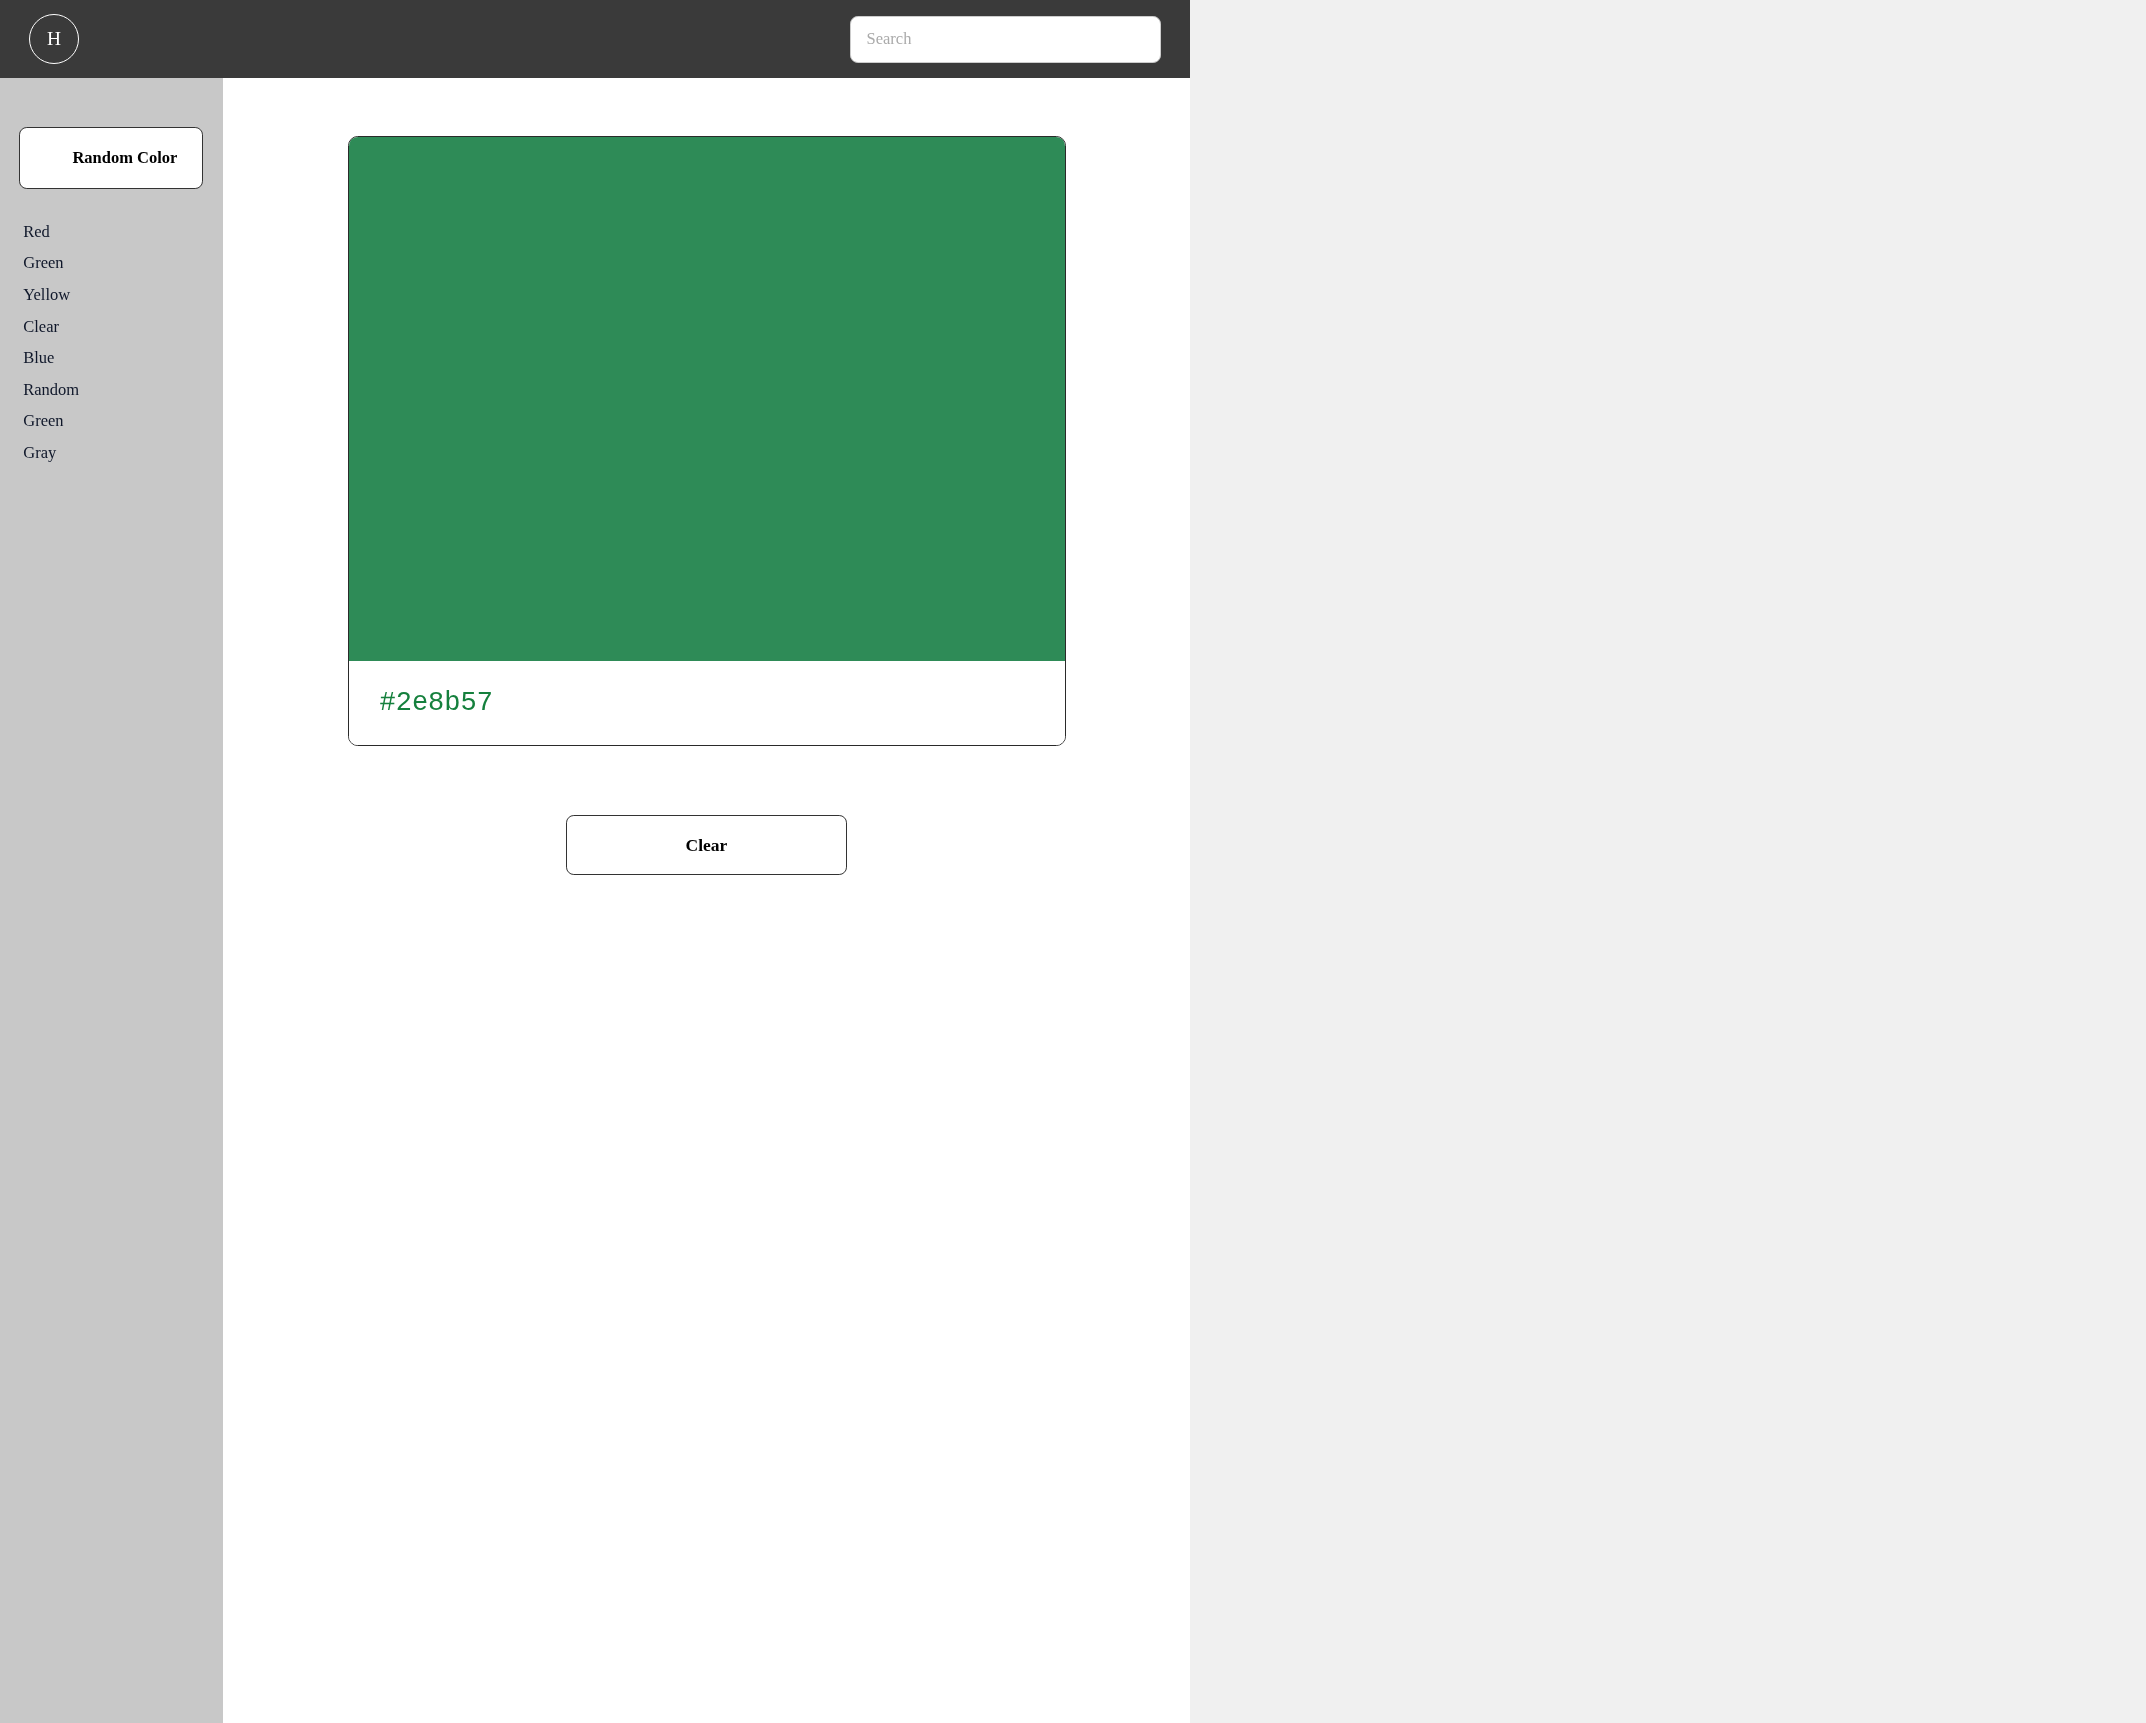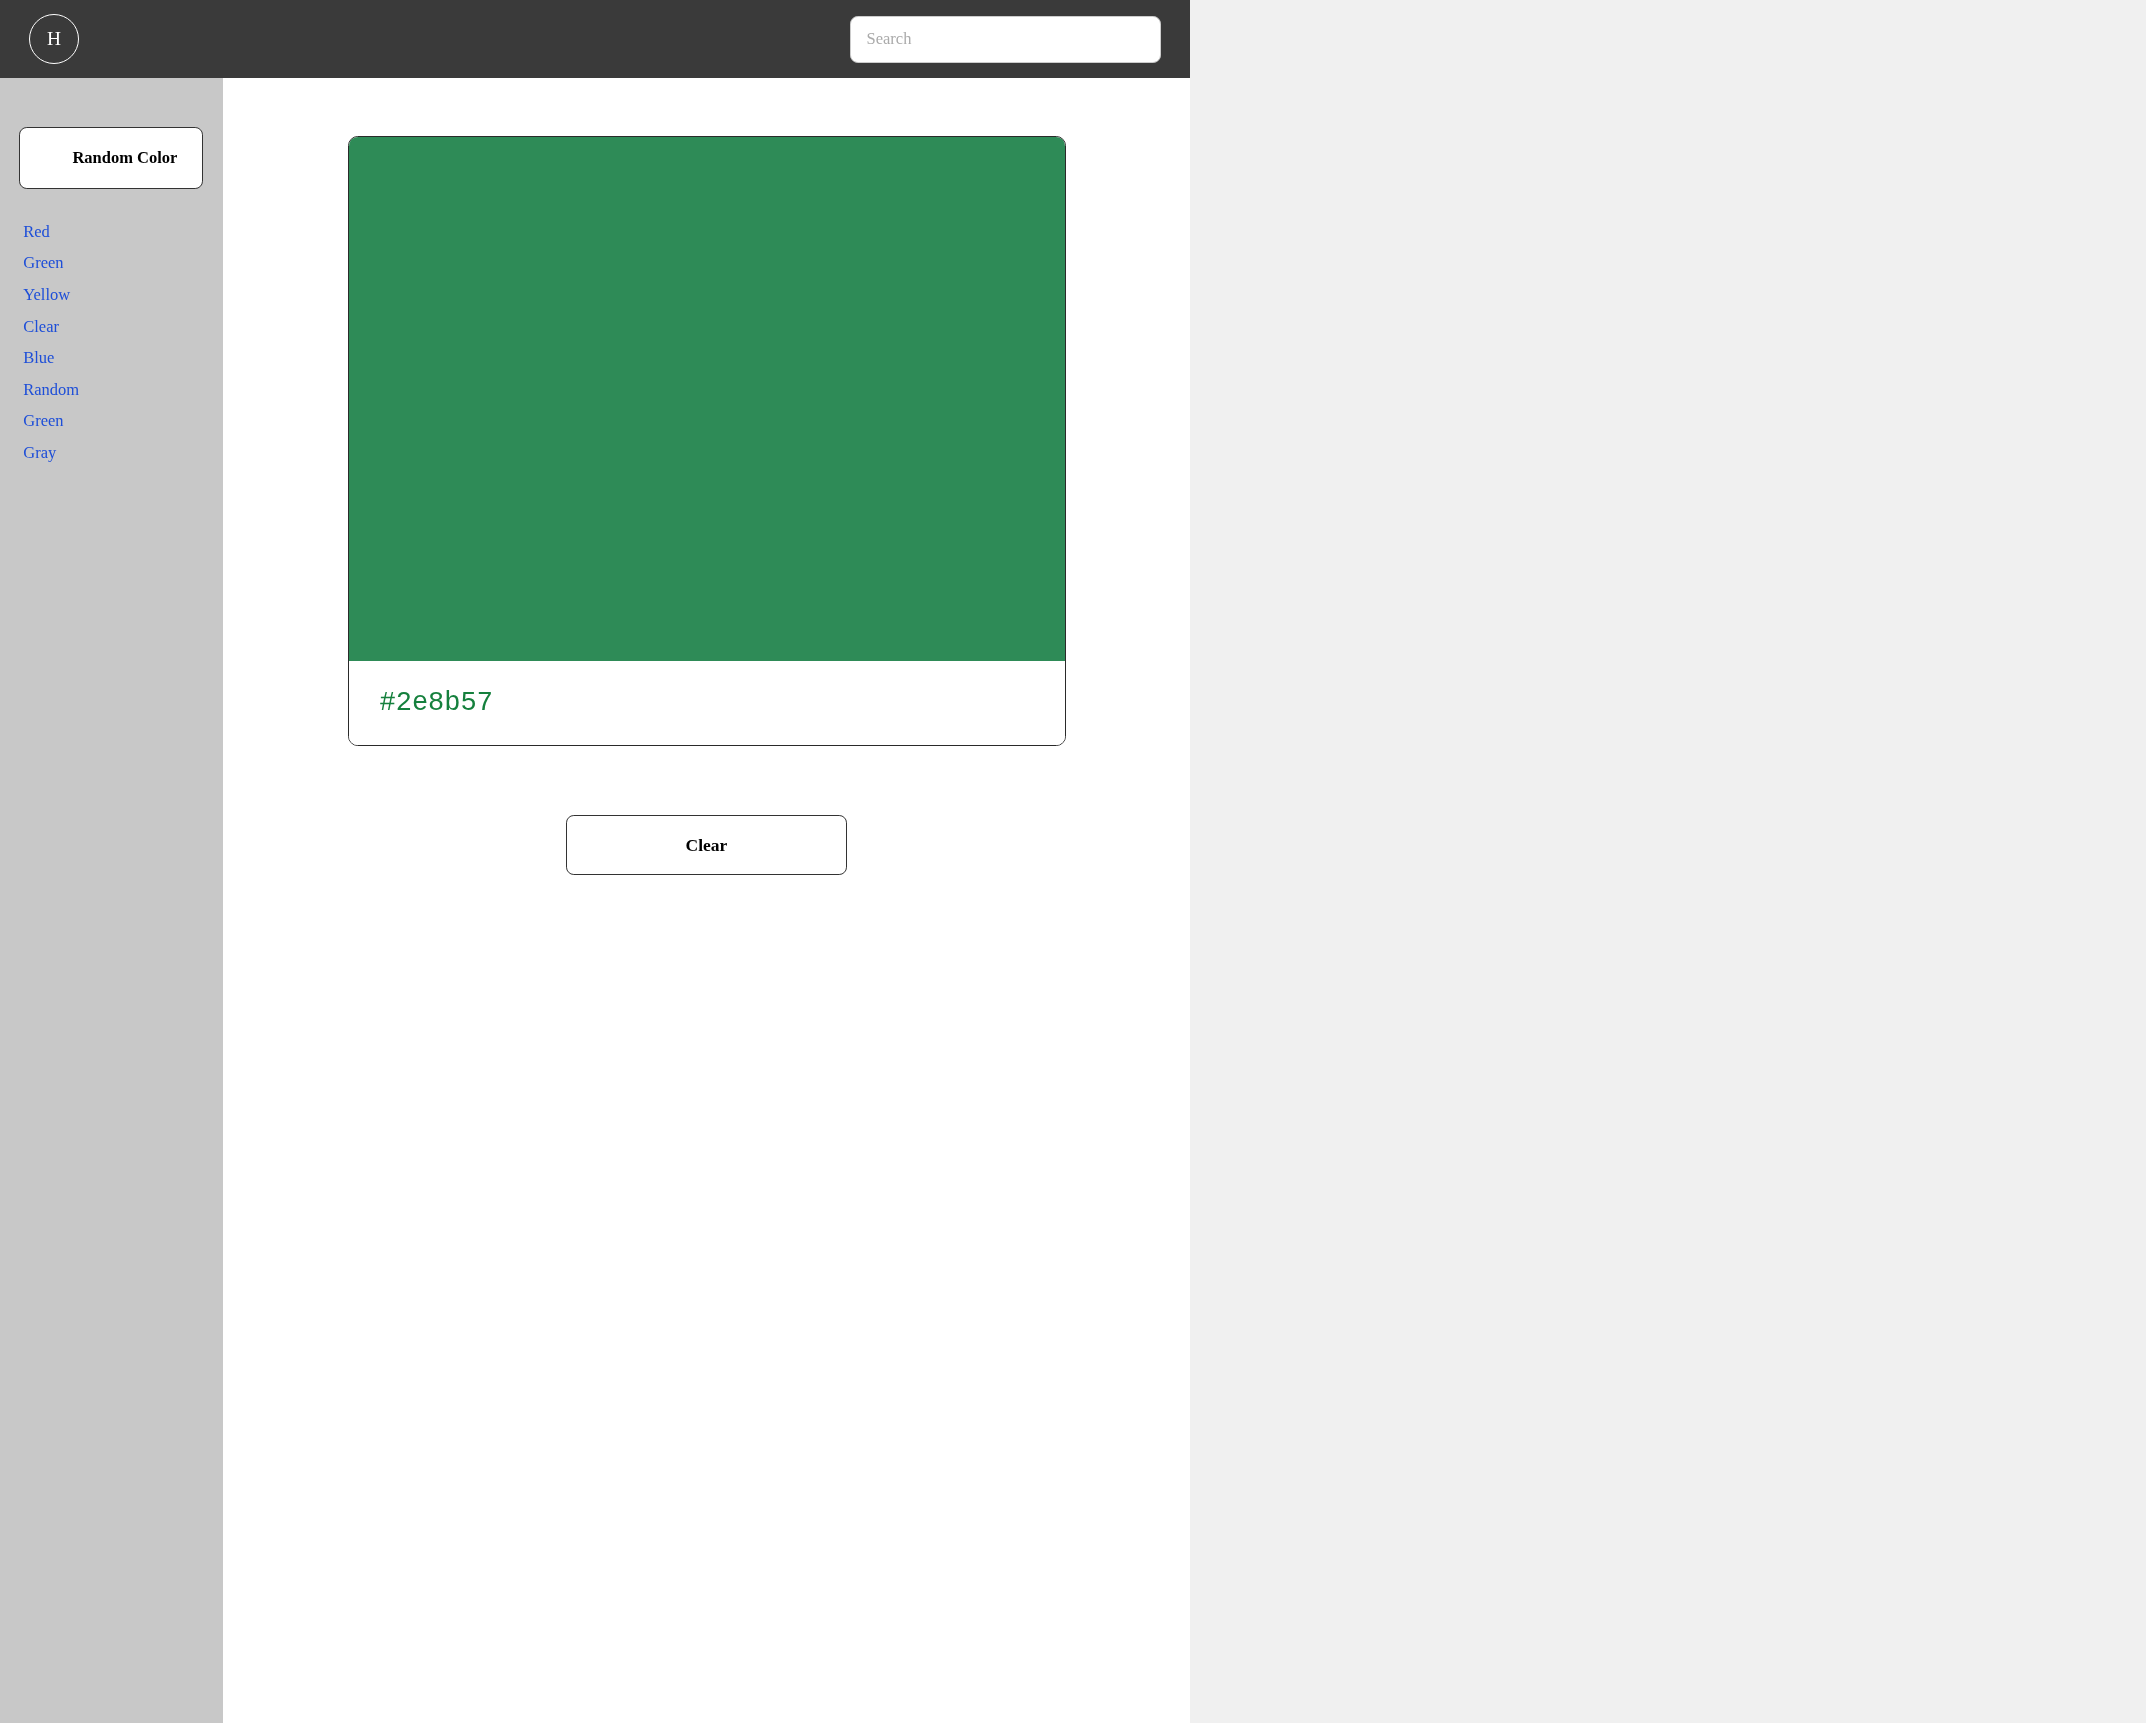--- a/index.html
+++ b/index.html
@@ -87,21 +87,21 @@
 
     .color-list {
       list-style: none;
       padding: 0;
       margin: 0;
     }
 
     .color-list li {
       padding: 5.8px 3.9px;
       font-size: 16.5px;
-      color: #1d4ed8;
+      color: #0f172a;
       cursor: pointer;
       font-family: Georgia, serif;
     }
 
     
     .main-content {
       flex: 1;
       background: #ffffff;
       padding: 58px 78px;
       display: flex;

